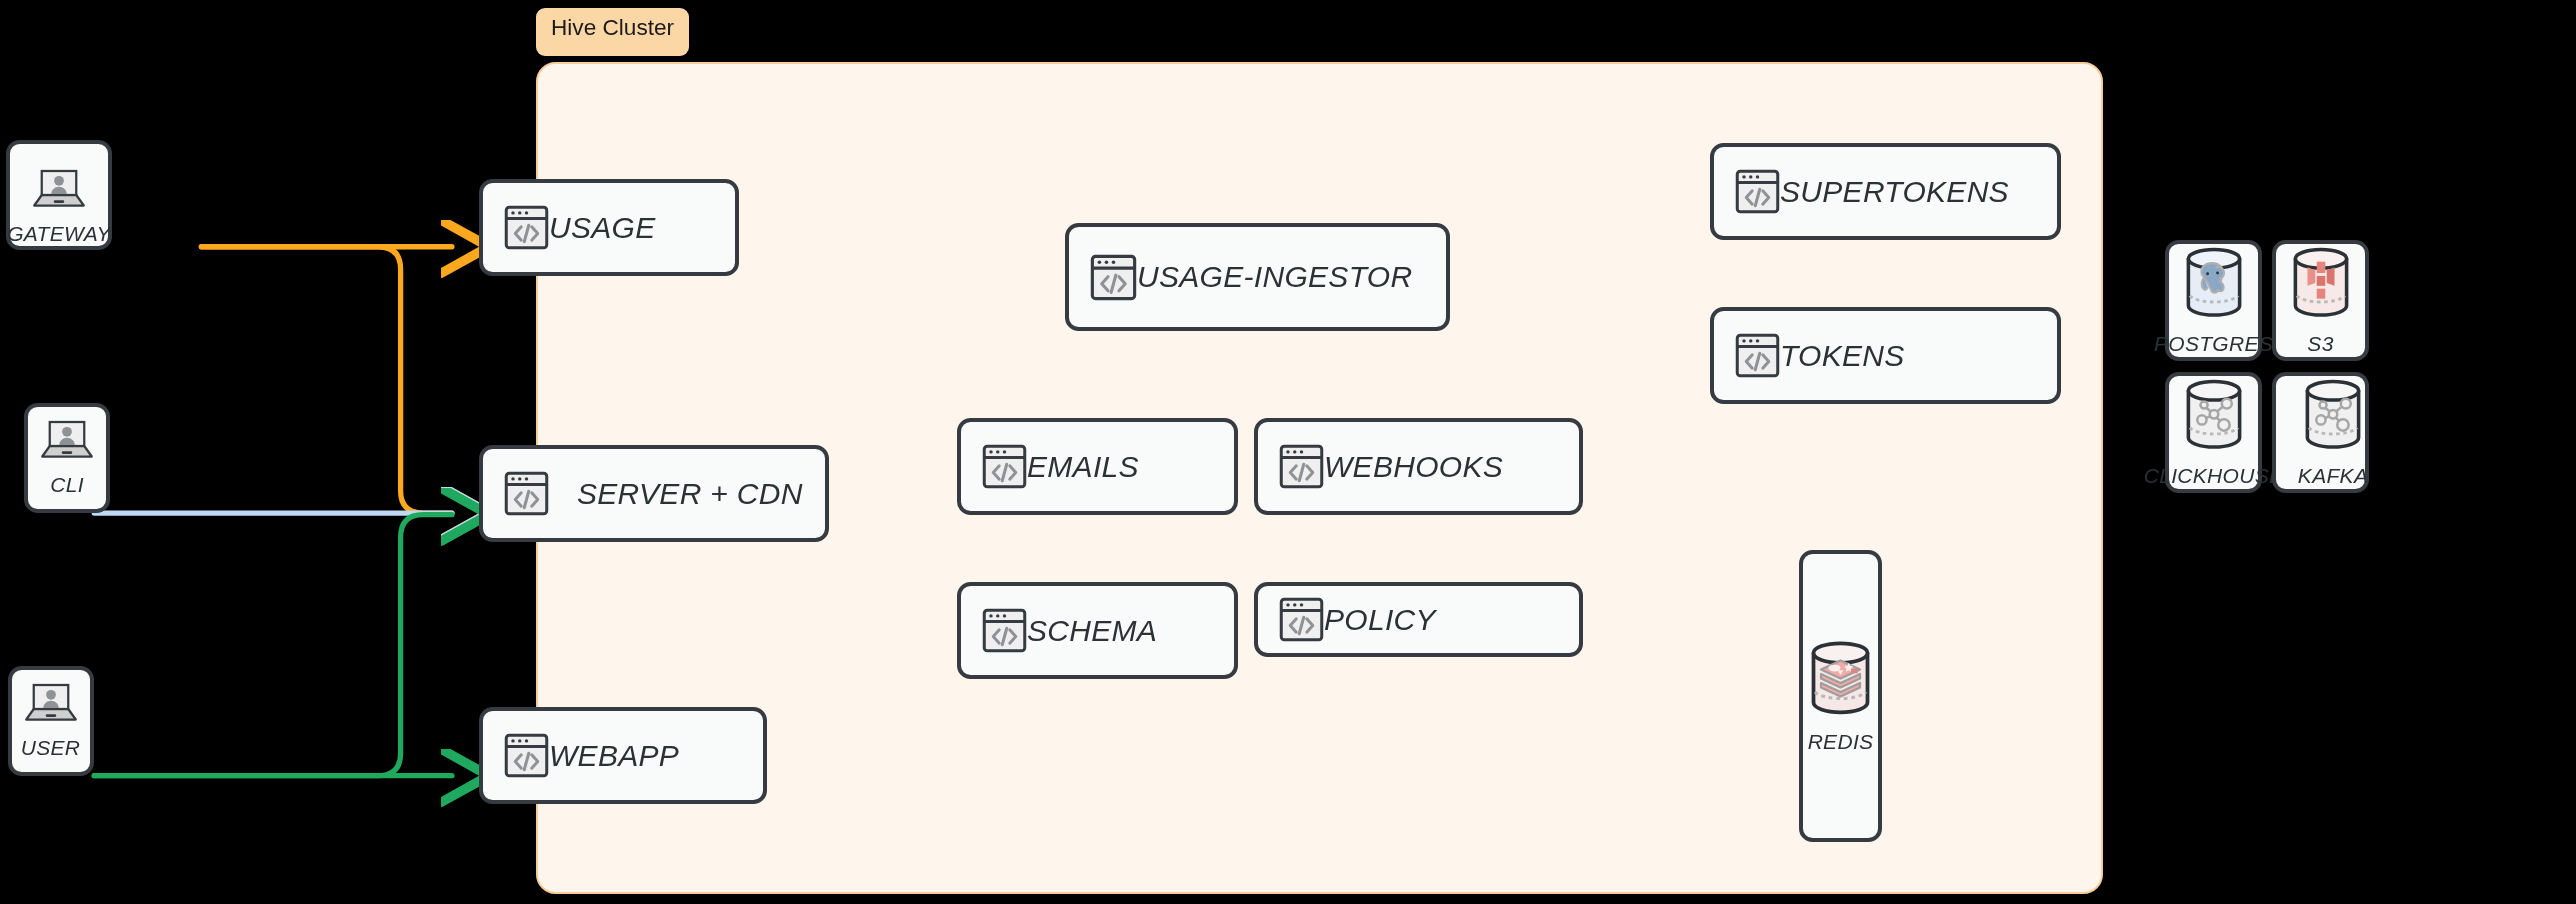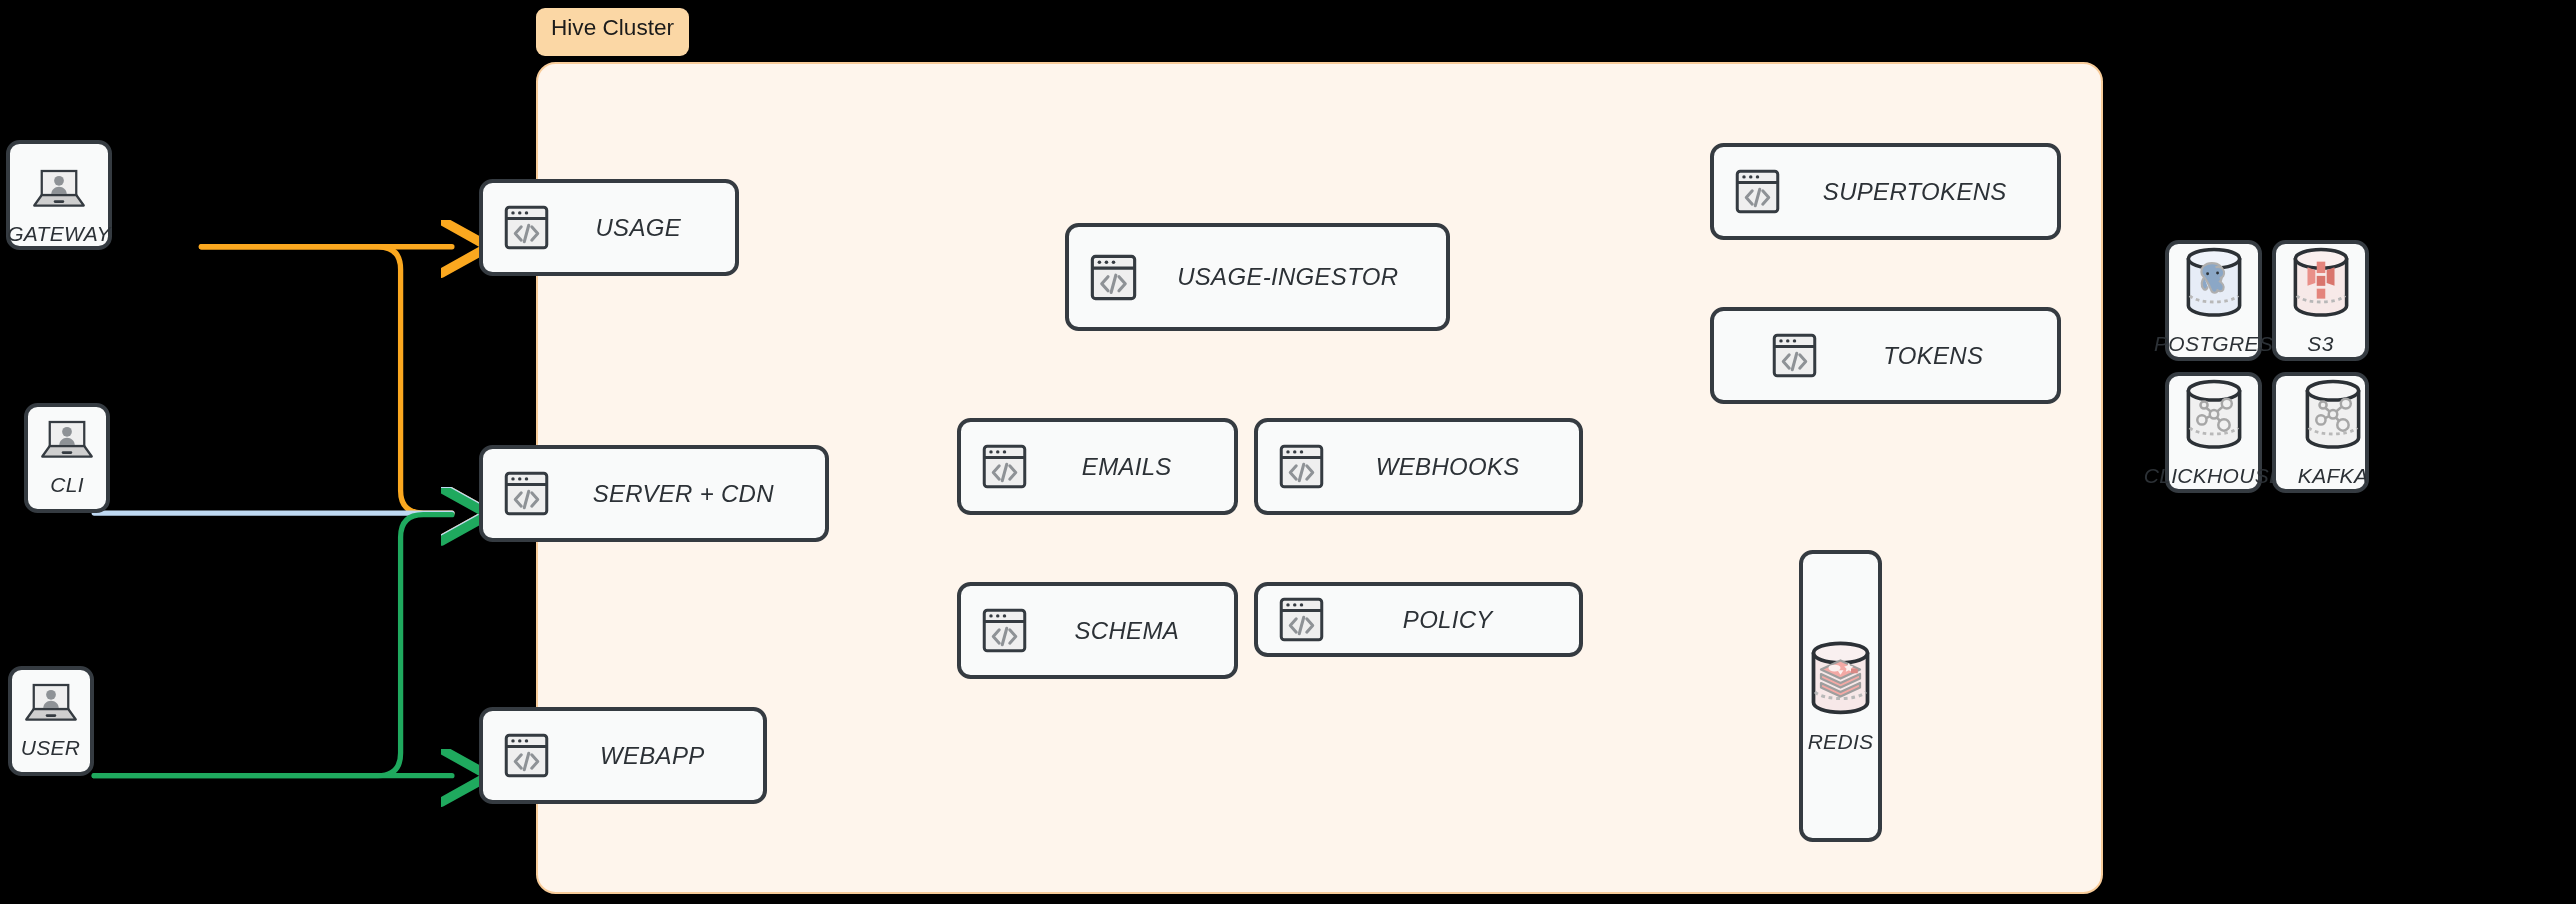--- a/index.html
+++ b/index.html
@@ -62,23 +62,22 @@
     flex-direction: column;
     justify-content: center;
   }
   .node-label {
     font-style: italic;
     color: #2C3136;
     letter-spacing: 0.3px;
     white-space: nowrap;
   }
   .node.svc .node-label {
-    font-size: 24px;
+    font-size: 30px;
     flex: 1;
-    text-align: center;
     padding-right: 7.5px;
   }
   .node.client .node-label,
   .node.db .node-label {
     font-size: 21px;
     margin-top: 12px;
   }
 
   
   .icon {
@@ -174,21 +173,21 @@
       <circle cx="12" cy="10.5" r="2.3" fill="#353B41"></circle>
       <circle cx="21" cy="10.5" r="2.3" fill="#353B41"></circle>
       <circle cx="30" cy="10.5" r="2.3" fill="#353B41"></circle>
       <path d="M23 29 L15 38 L23 47" fill="none" stroke="#8E9296" stroke-width="4" stroke-linecap="round" stroke-linejoin="round"></path>
       <path d="M37 29 L45 38 L37 47" fill="none" stroke="#8E9296" stroke-width="4" stroke-linecap="round" stroke-linejoin="round"></path>
       <path d="M33 27 L27 49" fill="none" stroke="#8E9296" stroke-width="4" stroke-linecap="round"></path>
     </svg>
     <span class="node-label">USAGE</span>
   </div>
 
-  <div class="node svc" style="left:479px; top:445px; width:350px; height:97px;">
+  <div class="node svc" style="left:479px; top:445px; width:350px; height:97px;gap:28px;">
     <svg class="icon" width="45" height="45" viewBox="0 0 60 60">
       <rect x="3" y="3" width="54" height="54" rx="4" fill="#EFEFEF" stroke="#353B41" stroke-width="4"></rect>
       <path d="M3 18 H57" stroke="#353B41" stroke-width="4"></path>
       <circle cx="12" cy="10.5" r="2.3" fill="#353B41"></circle>
       <circle cx="21" cy="10.5" r="2.3" fill="#353B41"></circle>
       <circle cx="30" cy="10.5" r="2.3" fill="#353B41"></circle>
       <path d="M23 29 L15 38 L23 47" fill="none" stroke="#8E9296" stroke-width="4" stroke-linecap="round" stroke-linejoin="round"></path>
       <path d="M37 29 L45 38 L37 47" fill="none" stroke="#8E9296" stroke-width="4" stroke-linecap="round" stroke-linejoin="round"></path>
       <path d="M33 27 L27 49" fill="none" stroke="#8E9296" stroke-width="4" stroke-linecap="round"></path>
     </svg>
@@ -286,21 +285,21 @@
       <circle cx="12" cy="10.5" r="2.3" fill="#353B41"></circle>
       <circle cx="21" cy="10.5" r="2.3" fill="#353B41"></circle>
       <circle cx="30" cy="10.5" r="2.3" fill="#353B41"></circle>
       <path d="M23 29 L15 38 L23 47" fill="none" stroke="#8E9296" stroke-width="4" stroke-linecap="round" stroke-linejoin="round"></path>
       <path d="M37 29 L45 38 L37 47" fill="none" stroke="#8E9296" stroke-width="4" stroke-linecap="round" stroke-linejoin="round"></path>
       <path d="M33 27 L27 49" fill="none" stroke="#8E9296" stroke-width="4" stroke-linecap="round"></path>
     </svg>
     <span class="node-label">SUPERTOKENS</span>
   </div>
 
-  <div class="node svc" style="left:1710px; top:307px; width:351px; height:97px;padding-left:37px;">
+  <div class="node svc" style="left:1710px; top:307px; width:351px; height:97px;">
     <svg class="icon" width="45" height="45" viewBox="0 0 60 60">
       <rect x="3" y="3" width="54" height="54" rx="4" fill="#EFEFEF" stroke="#353B41" stroke-width="4"></rect>
       <path d="M3 18 H57" stroke="#353B41" stroke-width="4"></path>
       <circle cx="12" cy="10.5" r="2.3" fill="#353B41"></circle>
       <circle cx="21" cy="10.5" r="2.3" fill="#353B41"></circle>
       <circle cx="30" cy="10.5" r="2.3" fill="#353B41"></circle>
       <path d="M23 29 L15 38 L23 47" fill="none" stroke="#8E9296" stroke-width="4" stroke-linecap="round" stroke-linejoin="round"></path>
       <path d="M37 29 L45 38 L37 47" fill="none" stroke="#8E9296" stroke-width="4" stroke-linecap="round" stroke-linejoin="round"></path>
       <path d="M33 27 L27 49" fill="none" stroke="#8E9296" stroke-width="4" stroke-linecap="round"></path>
     </svg>

